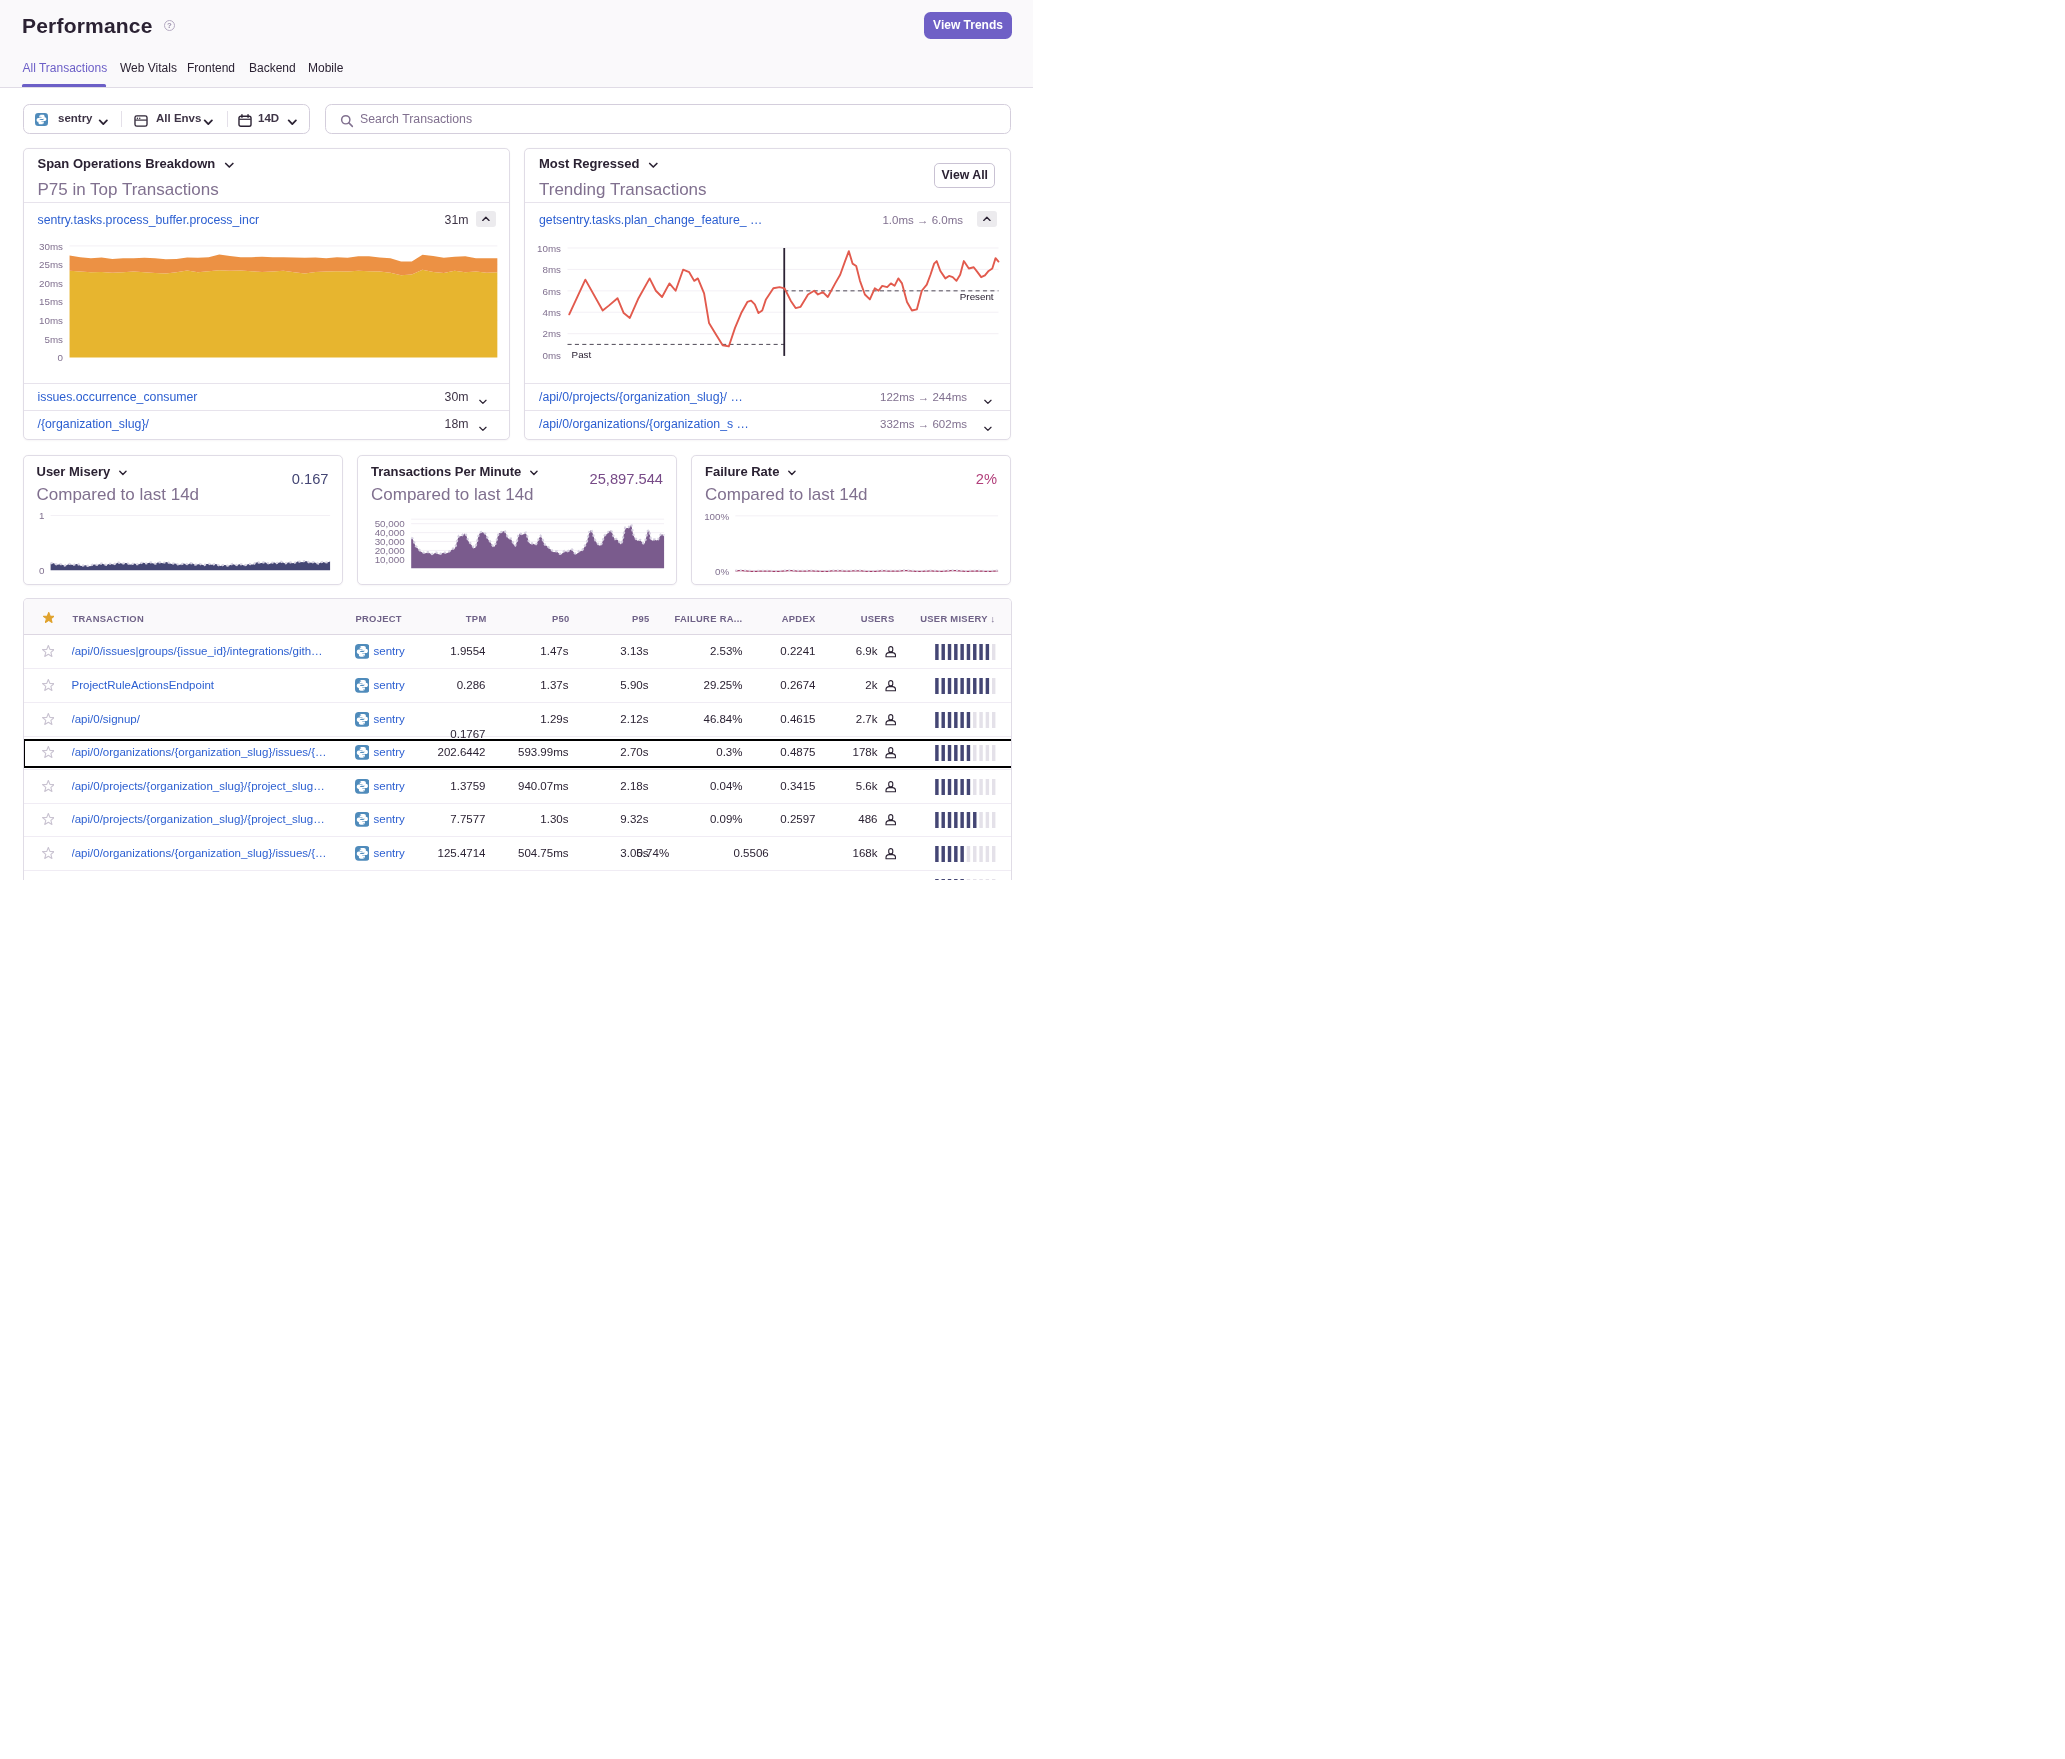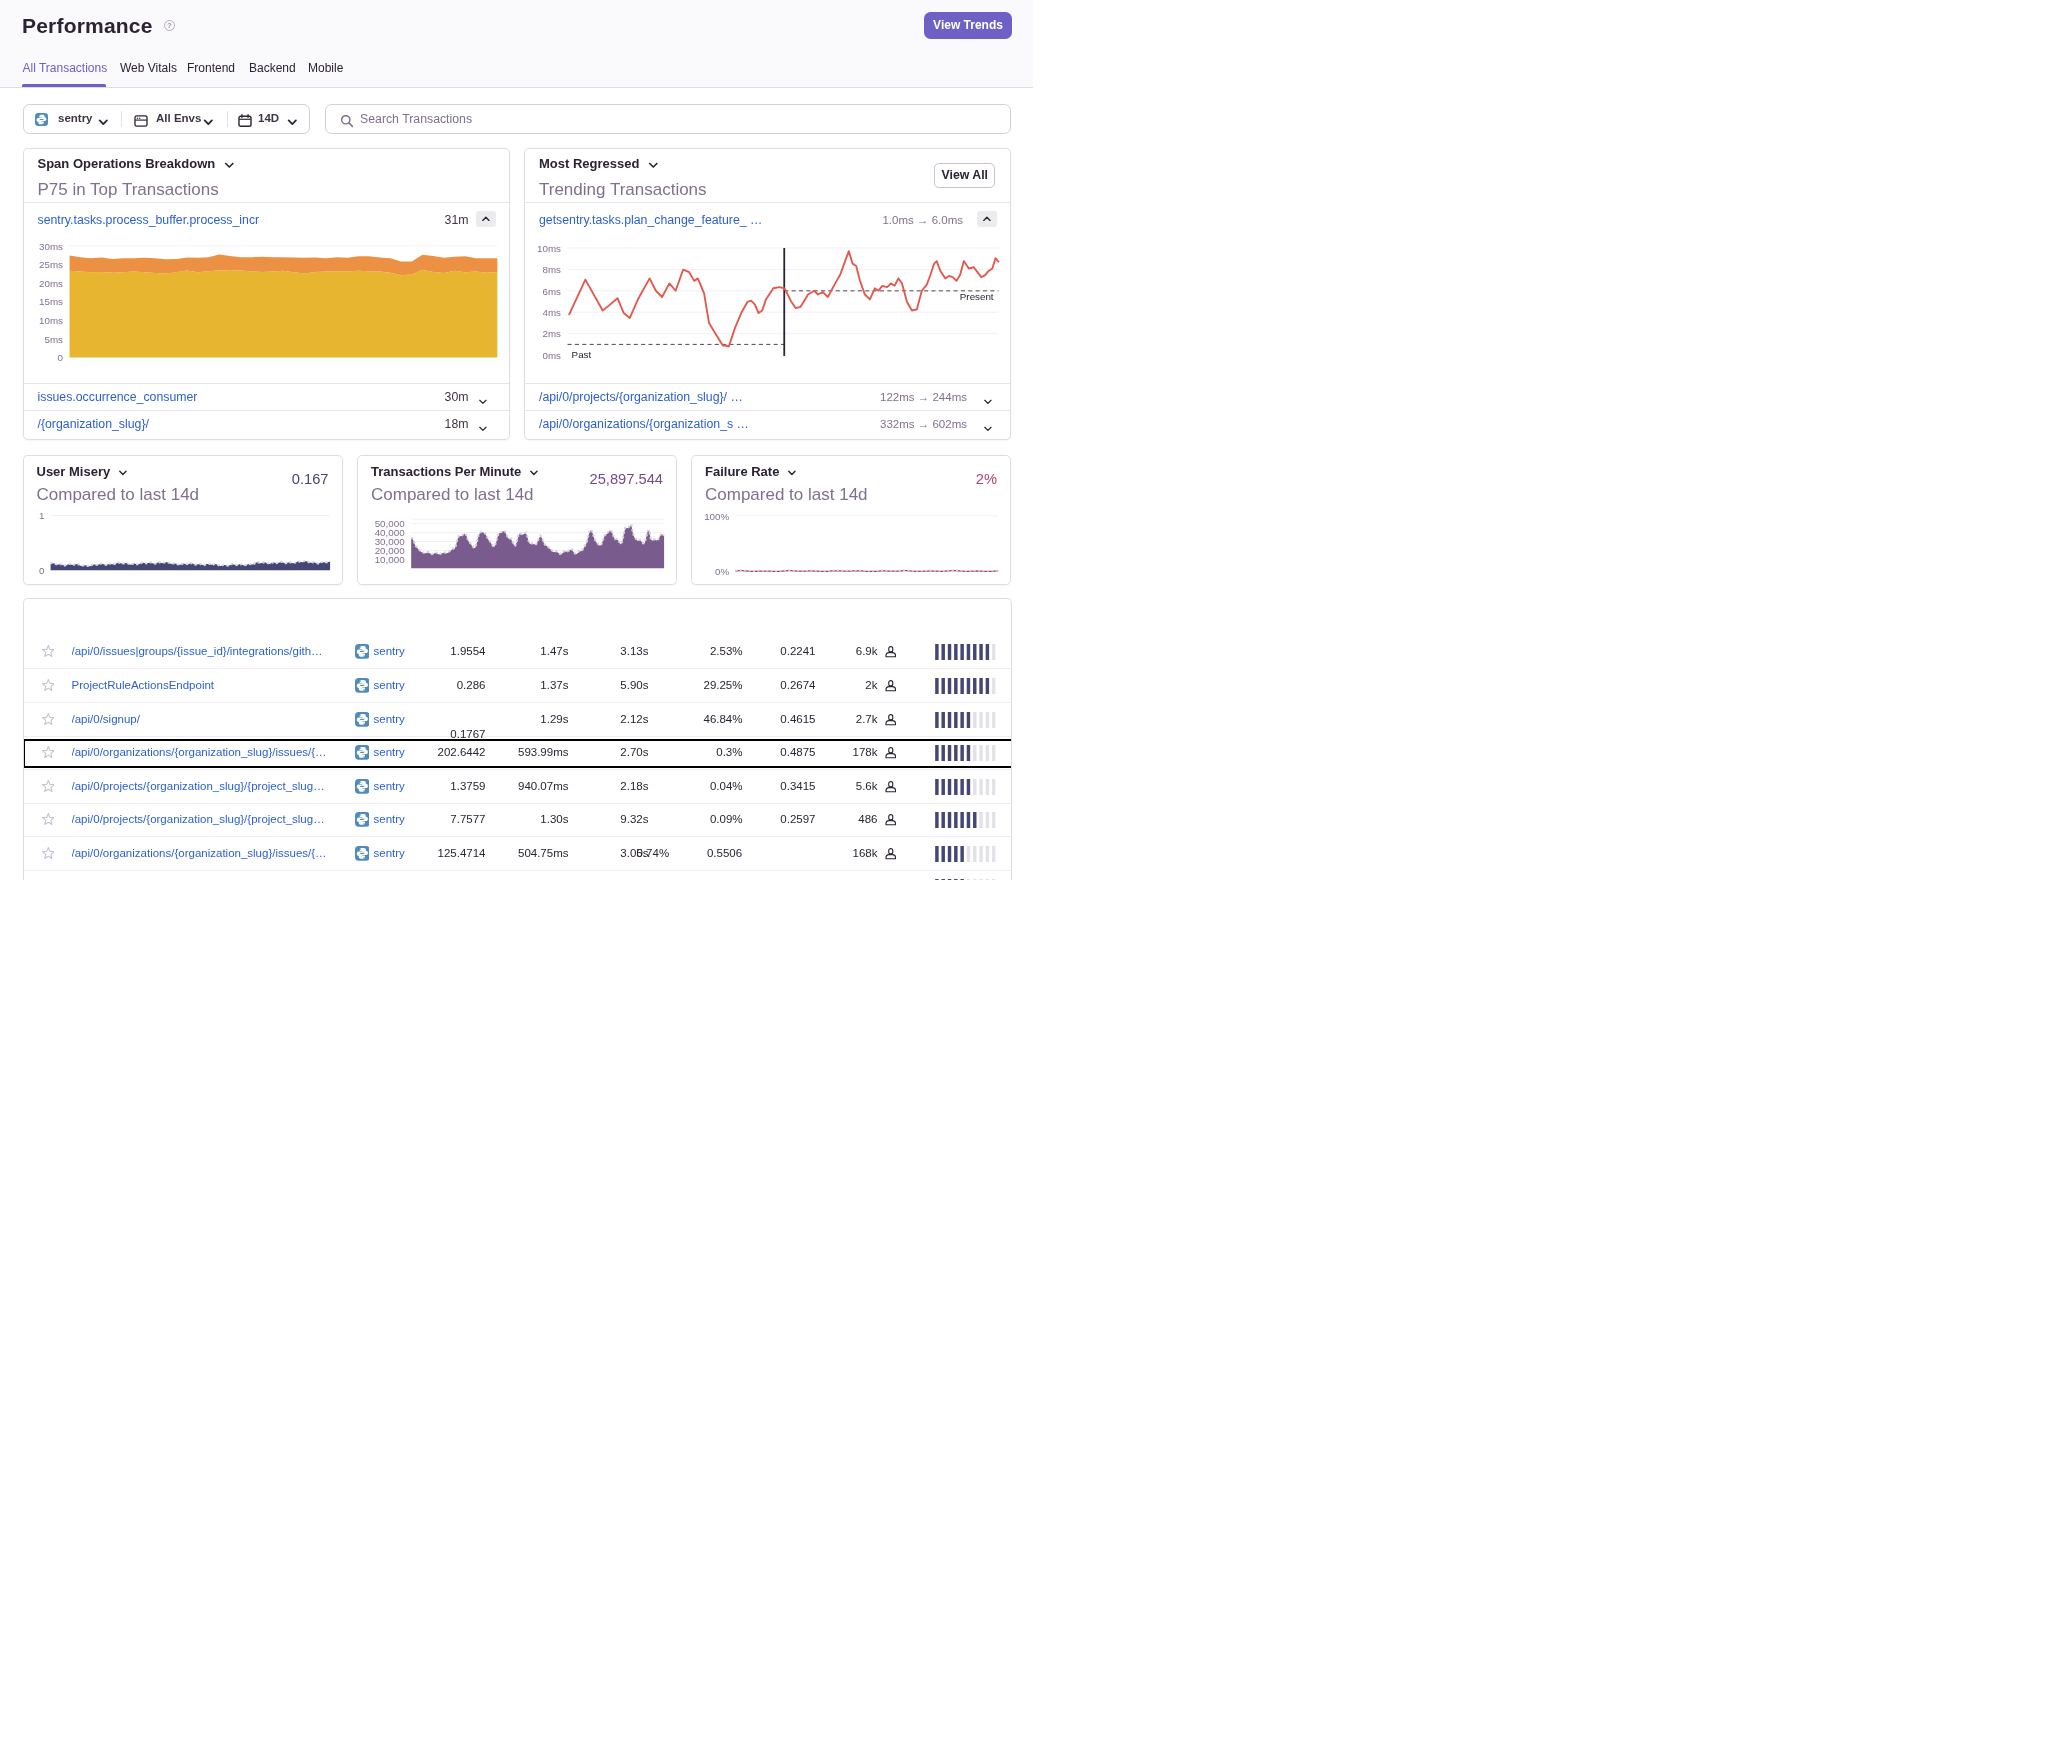--- a/index.html
+++ b/index.html
@@ -222,20 +222,34 @@
       <div class="abs psub" style="left:13px;top:29px">Compared to last 14d</div>
       <svg class="absfill" width="320" height="130" viewBox="0 0 391 158.5">
         <line x1="53.0" y1="73.0" x2="374.0" y2="73.0" stroke="#F0EDF3" stroke-width="1"></line>
         <text x="45.5" y="77.5" text-anchor="end" font-size="12" fill="#80708F">100%</text>
         <text x="45.5" y="145.5" text-anchor="end" font-size="12" fill="#80708F">0%</text>
         <polyline points="53.0,140.3 55.1,140.1 57.3,140.0 59.4,140.0 61.6,140.0 63.7,140.1 65.8,140.2 68.0,140.4 70.1,140.5 72.3,140.7 74.4,140.7 76.5,140.8 78.7,140.7 80.8,140.6 83.0,140.5 85.1,140.4 87.2,140.4 89.4,140.4 91.5,140.4 93.7,140.5 95.8,140.6 97.9,140.7 100.1,140.8 102.2,140.9 104.4,140.8 106.5,140.7 108.6,140.6 110.8,140.4 112.9,140.2 115.1,140.1 117.2,140.0 119.3,140.0 121.5,140.0 123.6,140.2 125.8,140.3 127.9,140.4 130.0,140.6 132.2,140.6 134.3,140.6 136.5,140.6 138.6,140.5 140.7,140.4 142.9,140.3 145.0,140.3 147.2,140.3 149.3,140.4 151.4,140.5 153.6,140.6 155.7,140.8 157.9,140.9 160.0,140.9 162.1,140.9 164.3,140.8 166.4,140.7 168.6,140.5 170.7,140.3 172.8,140.2 175.0,140.1 177.1,140.1 179.3,140.1 181.4,140.2 183.5,140.3 185.7,140.4 187.8,140.5 190.0,140.6 192.1,140.5 194.2,140.5 196.4,140.3 198.5,140.2 200.7,140.2 202.8,140.1 204.9,140.1 207.1,140.2 209.2,140.4 211.4,140.6 213.5,140.7 215.6,140.9 217.8,140.9 219.9,140.9 222.1,140.9 224.2,140.8 226.3,140.6 228.5,140.5 230.6,140.3 232.8,140.2 234.9,140.2 237.0,140.3 239.2,140.4 241.3,140.5 243.5,140.5 245.6,140.6 247.7,140.6 249.9,140.5 252.0,140.4 254.2,140.3 256.3,140.2 258.4,140.0 260.6,140.0 262.7,140.0 264.9,140.1 267.0,140.3 269.1,140.4 271.3,140.6 273.4,140.8 275.6,140.9 277.7,140.9 279.8,140.8 282.0,140.7 284.1,140.6 286.3,140.5 288.4,140.4 290.5,140.3 292.7,140.3 294.8,140.4 297.0,140.5 299.1,140.6 301.2,140.7 303.4,140.7 305.5,140.7 307.7,140.6 309.8,140.5 311.9,140.3 314.1,140.2 316.2,140.0 318.4,140.0 320.5,140.0 322.6,140.0 324.8,140.2 326.9,140.3 329.1,140.5 331.2,140.6 333.3,140.7 335.5,140.7 337.6,140.7 339.8,140.6 341.9,140.5 344.0,140.4 346.2,140.4 348.3,140.3 350.5,140.4 352.6,140.5 354.7,140.6 356.9,140.7 359.0,140.8 361.2,140.9 363.3,140.8 365.4,140.8 367.6,140.6 369.7,140.4 371.9,140.3 374.0,140.1" fill="none" stroke="#A23A66" stroke-width="1.6"></polyline>
         <polyline points="53.0,139.7 55.1,139.5 57.3,139.4 59.4,139.4 61.6,139.4 63.7,139.5 65.8,139.6 68.0,139.8 70.1,139.9 72.3,140.1 74.4,140.1 76.5,140.2 78.7,140.1 80.8,140.0 83.0,139.9 85.1,139.8 87.2,139.8 89.4,139.8 91.5,139.8 93.7,139.9 95.8,140.0 97.9,140.1 100.1,140.2 102.2,140.3 104.4,140.2 106.5,140.1 108.6,140.0 110.8,139.8 112.9,139.6 115.1,139.5 117.2,139.4 119.3,139.4 121.5,139.4 123.6,139.6 125.8,139.7 127.9,139.8 130.0,140.0 132.2,140.0 134.3,140.0 136.5,140.0 138.6,139.9 140.7,139.8 142.9,139.7 145.0,139.7 147.2,139.7 149.3,139.8 151.4,139.9 153.6,140.0 155.7,140.2 157.9,140.3 160.0,140.3 162.1,140.3 164.3,140.2 166.4,140.1 168.6,139.9 170.7,139.7 172.8,139.6 175.0,139.5 177.1,139.5 179.3,139.5 181.4,139.6 183.5,139.7 185.7,139.8 187.8,139.9 190.0,140.0 192.1,139.9 194.2,139.9 196.4,139.7 198.5,139.6 200.7,139.6 202.8,139.5 204.9,139.5 207.1,139.6 209.2,139.8 211.4,140.0 213.5,140.1 215.6,140.3 217.8,140.3 219.9,140.3 222.1,140.3 224.2,140.2 226.3,140.0 228.5,139.9 230.6,139.7 232.8,139.6 234.9,139.6 237.0,139.7 239.2,139.8 241.3,139.9 243.5,139.9 245.6,140.0 247.7,140.0 249.9,139.9 252.0,139.8 254.2,139.7 256.3,139.6 258.4,139.4 260.6,139.4 262.7,139.4 264.9,139.5 267.0,139.7 269.1,139.8 271.3,140.0 273.4,140.2 275.6,140.3 277.7,140.3 279.8,140.2 282.0,140.1 284.1,140.0 286.3,139.9 288.4,139.8 290.5,139.7 292.7,139.7 294.8,139.8 297.0,139.9 299.1,140.0 301.2,140.1 303.4,140.1 305.5,140.1 307.7,140.0 309.8,139.9 311.9,139.7 314.1,139.6 316.2,139.4 318.4,139.4 320.5,139.4 322.6,139.4 324.8,139.6 326.9,139.7 329.1,139.9 331.2,140.0 333.3,140.1 335.5,140.1 337.6,140.1 339.8,140.0 341.9,139.9 344.0,139.8 346.2,139.8 348.3,139.7 350.5,139.8 352.6,139.9 354.7,140.0 356.9,140.1 359.0,140.2 361.2,140.3 363.3,140.2 365.4,140.2 367.6,140.0 369.7,139.8 371.9,139.7 374.0,139.5" fill="none" stroke="#DCD7E4" stroke-width="2.2" stroke-dasharray="2.4 3"></polyline>
       </svg>
     </div>
     <div class="tbl">
+      <div class="thead">
+        <span class="abs" style="left:19px;top:12.3px"><svg width="11.5" height="11.5" viewBox="0 0 17 17">
+            <polygon points="8.50,0.60 10.62,5.89 16.30,6.27 11.92,9.91 13.32,15.43 8.50,12.40 3.68,15.43 5.08,9.91 0.70,6.27 6.38,5.89" fill="#E0A32E" stroke="#E0A32E" stroke-width="1.6" stroke-linejoin="round"></polygon>
+          </svg></span>
+        <span class="th" style="left:49px">TRANSACTION</span>
+        <span class="th" style="left:332px">PROJECT</span>
+        <span class="th" style="left:430px;width:33px;text-align:right">TPM</span>
+        <span class="th" style="left:513px;width:33px;text-align:right">P50</span>
+        <span class="th" style="left:593px;width:33px;text-align:right">P95</span>
+        <span class="th" style="left:629px;width:90px;text-align:right">FAILURE RA...</span>
+        <span class="th" style="left:743px;width:49px;text-align:right">APDEX</span>
+        <span class="th" style="left:822px;width:49px;text-align:right">USERS</span>
+        <span class="th" style="left:874px;width:98px;text-align:right">USER MISERY <span style="font-weight:400">↓</span></span>
+      </div>
       <div class="row" style="top:36px">
         <span class="abs" style="left:18px;top:10.2px"><svg width="12.7" height="12.7" viewBox="0 0 17 17">
             <polygon points="8.50,0.60 10.62,5.89 16.30,6.27 11.92,9.91 13.32,15.43 8.50,12.40 3.68,15.43 5.08,9.91 0.70,6.27 6.38,5.89" fill="none" stroke="#C9C3D1" stroke-width="1.5" stroke-linejoin="round"></polygon>
           </svg></span>
         <a class="cell link txcell" style="left:48px;top:10.2px">/api/0/issues|groups/{issue_id}/integrations/github/{integration_id}/</a>
         <span class="abs" style="left:331px;top:9.4px"><svg width="14.7" height="14.7" viewBox="0 0 16 16">
             <rect x="0" y="0" width="16" height="16" rx="4" fill="#4F8BBB"></rect>
             <path fill="#fff" d="M7.95 2.2c-1.75 0-2.75.75-2.75 1.85v1.5h2.95v.55H4.05c-1.2 0-2.1.95-2.1 2.4s.9 2.4 2.1 2.4h1.1V9.35c0-1.1.95-2.05 2.1-2.05h2.85c.95 0 1.7-.75 1.7-1.7V4.05c0-1.05-.85-1.85-2.1-1.85H7.95z"></path>
             <circle cx="6.2" cy="3.55" r="0.55" fill="#4F8BBB"></circle>
             <path fill="#fff" d="M8.05 13.8c1.75 0 2.75-.75 2.75-1.85v-1.5H7.85v-.55h4.1c1.2 0 2.1-.95 2.1-2.4s-.9-2.4-2.1-2.4h-1.1v1.55c0 1.1-.95 2.05-2.1 2.05H5.9c-.95 0-1.7.75-1.7 1.7v1.55c0 1.05.85 1.85 2.1 1.85h1.75z"></path>
@@ -462,21 +476,21 @@
             <circle cx="6.2" cy="3.55" r="0.55" fill="#4F8BBB"></circle>
             <path fill="#fff" d="M8.05 13.8c1.75 0 2.75-.75 2.75-1.85v-1.5H7.85v-.55h4.1c1.2 0 2.1-.95 2.1-2.4s-.9-2.4-2.1-2.4h-1.1v1.55c0 1.1-.95 2.05-2.1 2.05H5.9c-.95 0-1.7.75-1.7 1.7v1.55c0 1.05.85 1.85 2.1 1.85h1.75z"></path>
             <circle cx="9.8" cy="12.45" r="0.55" fill="#fff" stroke="#4F8BBB" stroke-width="0"></circle>
             <circle cx="9.8" cy="12.45" r="0.55" fill="#4F8BBB"></circle>
           </svg></span>
         <a class="cell link" style="left:350px;top:10.2px">sentry</a>
         <span class="cell" style="left:356px;top:10.2px;width:106px;text-align:right">125.4714</span>
         <span class="cell" style="left:439px;top:10.2px;width:106px;text-align:right">504.75ms</span>
         <span class="cell" style="left:519px;top:10.2px;width:106px;text-align:right">3.05s</span>
         <span class="cell" style="left:613px;top:10.2px;width:106px;text-align:left">0.74%</span>
-        <span class="cell" style="left:648px;top:10.2px;width:106px;text-align:center">0.5506</span>
+        <span class="cell" style="left:710px;top:10.2px;width:106px;text-align:left">0.5506</span>
         <span class="cell" style="left:780px;top:10.2px;width:74px;text-align:right">168k</span>
         <span class="abs" style="left:861px;top:10.6px"><svg width="11.5" height="11.5" viewBox="0 0 14 14">
             <rect x="4.55" y="0.7" width="4.9" height="6.5" rx="2.45" fill="none" stroke="#2B2233" stroke-width="1.35"></rect>
             <path d="M1.2 13.05 v-1.2 c0-2.3 1.7-3.8 3.8-3.8 h4 c2.1 0 3.8 1.5 3.8 3.8 v1.2 z" fill="none" stroke="#2B2233" stroke-width="1.35" stroke-linejoin="round"></path>
           </svg></span>
         <span class="abs" style="left:911px;top:8.6px"><svg width="61" height="16.4" viewBox="0 0 74 20">
             <rect x="0.0" y="0" width="4.2" height="20" fill="#444674"></rect>
             <rect x="7.7" y="0" width="4.2" height="20" fill="#444674"></rect>
             <rect x="15.4" y="0" width="4.2" height="20" fill="#444674"></rect>
             <rect x="23.1" y="0" width="4.2" height="20" fill="#444674"></rect>

